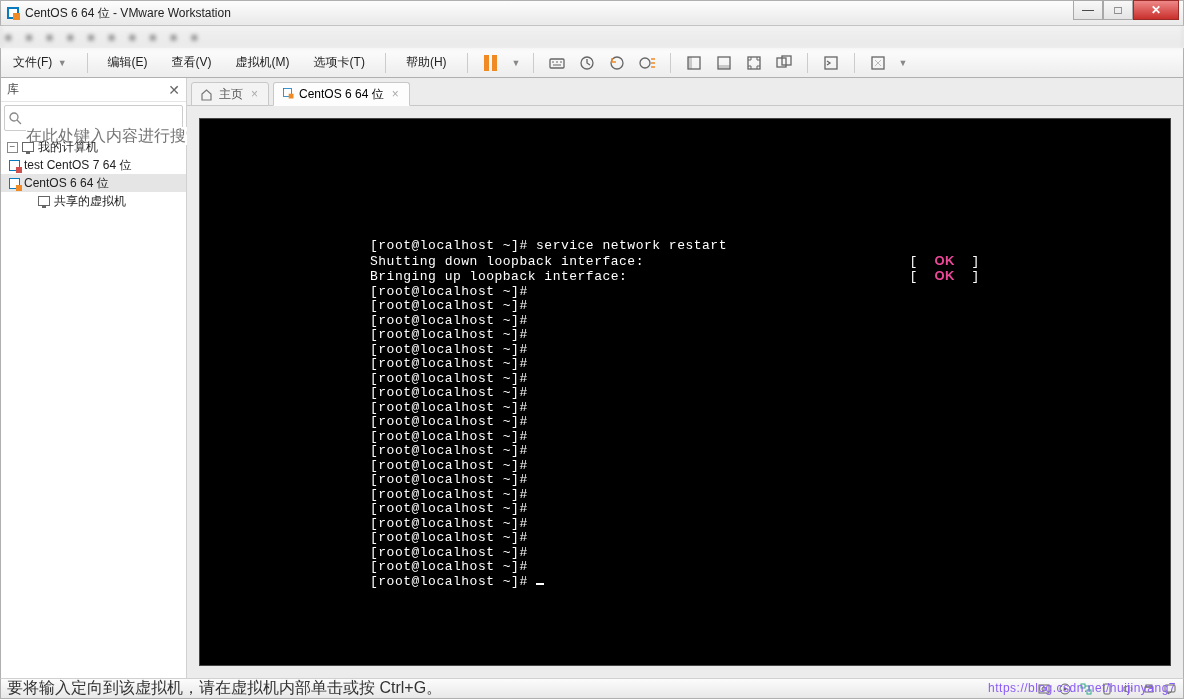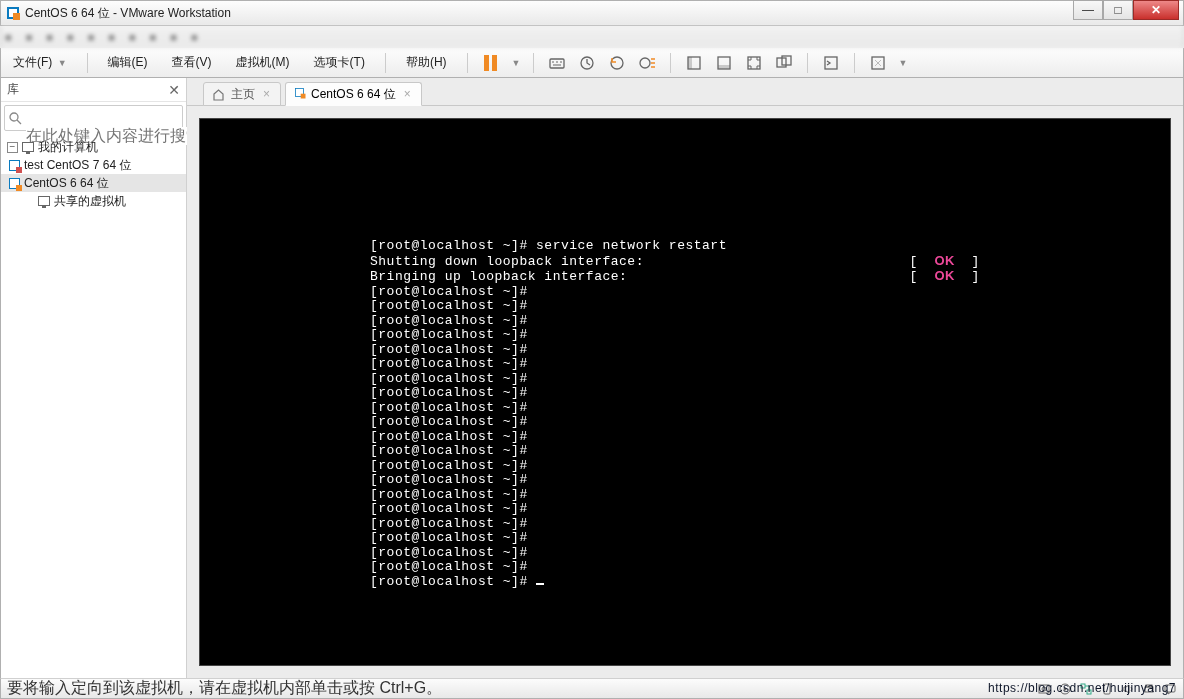--- a/index.html
+++ b/index.html
@@ -42,36 +42,36 @@
 .tree .lvl1 { }
 .tree .lvl0b { padding-left: 36px; }
 .tree .node.sel { background:#e5e5e5; }
 .monitor-ico { width:12px; height:10px; border:1px solid #666; background:#fff; position:relative; }
 .monitor-ico::after { content:""; position:absolute; bottom:-3px; left:3px; width:4px; height:2px; background:#666; }
 .vm-ico { width:11px; height:11px; border:1.5px solid #0a7abf; background:#fff; position:relative; display:inline-block; }
 .vm-ico.orange::after { content:""; position:absolute; right:-3px; bottom:-3px; width:6px; height:6px; background:#f08a24; }
 .vm-ico.red::after { content:""; position:absolute; right:-3px; bottom:-3px; width:6px; height:6px; background:#d05050; }
 
 .mainpane { flex:1; display:flex; flex-direction:column; background:#ececec; }
-.tabs { height:28px; display:flex; align-items:flex-end; padding:0 16px; gap:4px; background:#ececec; border-bottom:1px solid #c8c8c8; }
+.tabs { height:28px; display:flex; align-items:flex-end; padding:0 4px; gap:4px; background:#ececec; border-bottom:1px solid #c8c8c8; }
 .tab { height:24px; display:flex; align-items:center; padding:0 8px; font-size:12px; background:#fdfdfd; border:1px solid #c8c8c8; border-bottom:1px solid #fdfdfd; border-radius:3px 3px 0 0; gap:4px; position:relative; top:1px;}
 .tab.inactive { background:#f3f3f3; color:#555; border-bottom-color:#c8c8c8; }
 .tab .tx { padding:0 2px; }
 .tab .cx { color:#aaa; font-size:12px; padding:0 2px; cursor:default; }
 .tab .hico { color:#777; }
 
 .console { flex:1; background:#000; color:#fff; font-family:"Consolas","Courier New",monospace; font-size:13px; line-height:14.5px; letter-spacing:0.5px; padding: 120px 0 0 170px; white-space:pre; overflow:hidden; border:1px solid #444; margin:12px; }
 .console .ok { color:#ec4899; font-weight:bold; }
 .cursorblk { display:inline-block; width:8px; height:2px; background:#fff; vertical-align:baseline; }
 
 .statusbar { height:21px; background: linear-gradient(#fcfcfc,#e8e8e8); border:1px solid #b0b0b0; border-top:1px solid #d0d0d0; display:flex; align-items:center; font-size:16px; padding:0 6px; color:#333; }
 .statusbar .rt { margin-left:auto; display:flex; gap:6px; align-items:center; }
 .statusbar .rt .sico { width:15px; height:15px; display:inline-flex; align-items:center; justify-content:center; color:#666; font-size:11px; }
 
-.watermark { position:absolute; right:8px; bottom:4px; font-size:12px; color:#0f172a; letter-spacing:.5px; pointer-events:none; }
+.watermark { position:absolute; right:8px; bottom:4px; font-size:12px; color:#8b5cf6; letter-spacing:.5px; pointer-events:none; }
 
 svg { display:block; }
 </style>
 </head>
 <body>
 
 <div class="titlebar">
   <span class="ico">
       <span></span>
     </span>

